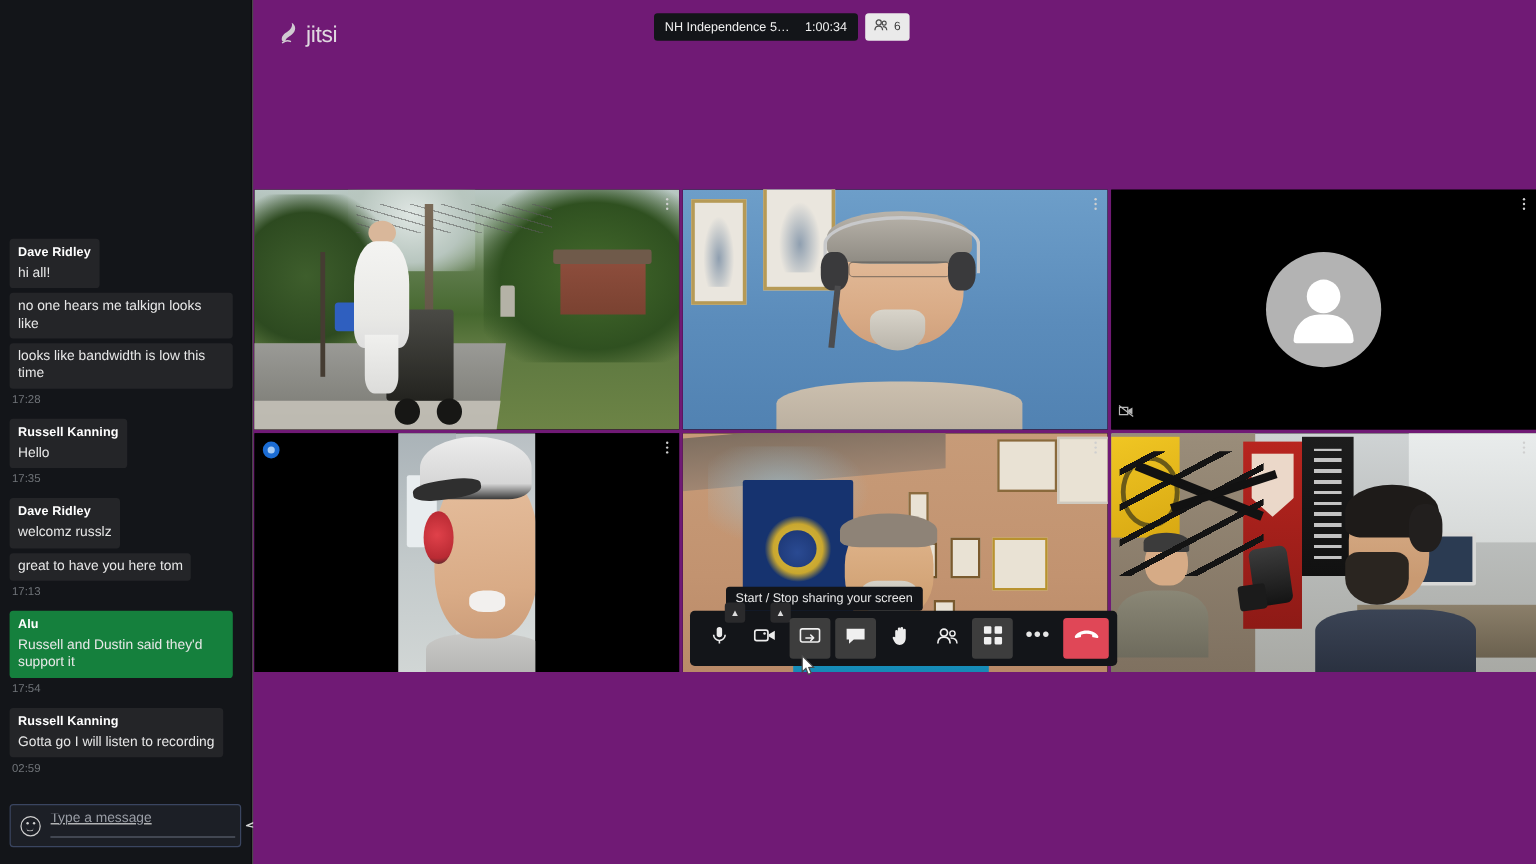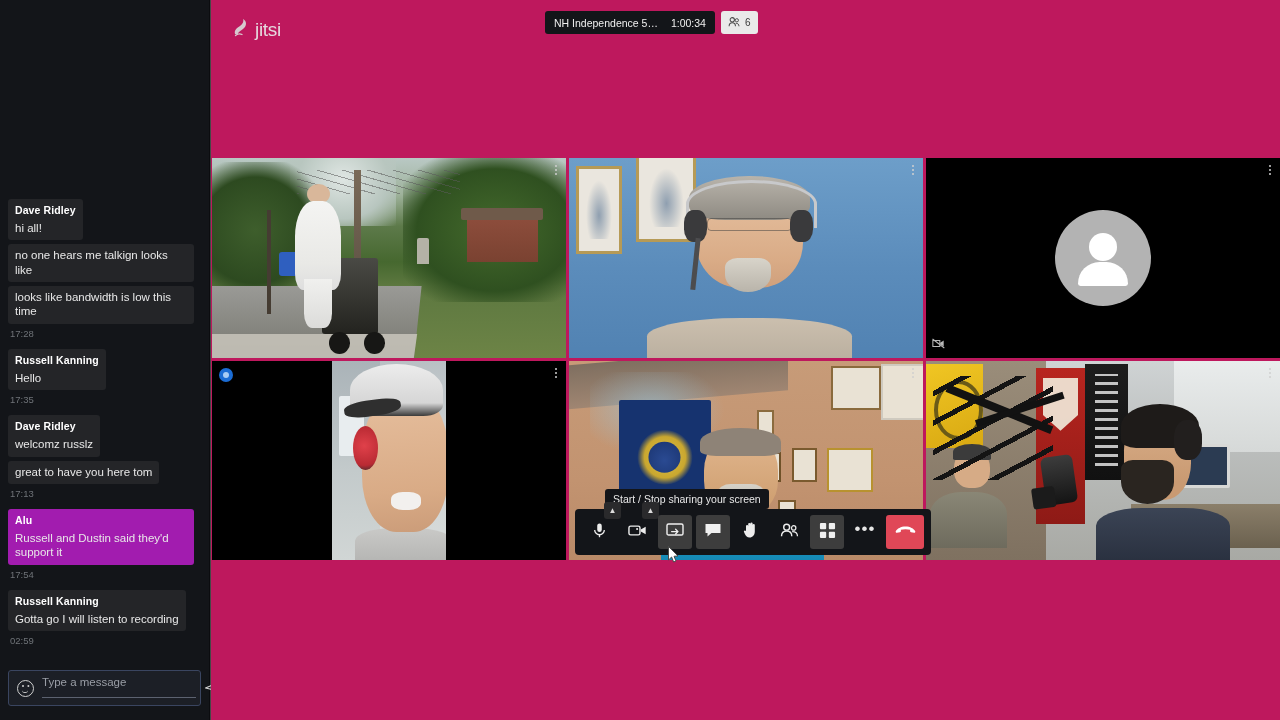--- a/index.html
+++ b/index.html
@@ -29,21 +29,21 @@
   .chat-messages {
     flex: 1 1 auto; overflow: hidden; display: flex; flex-direction: column;
     justify-content: flex-end; padding: 0 8px 6px 8px; gap: 0;
   }
   .msg-group { margin-bottom: 7px; }
   .bubble {
     background: #242528; border-radius: 3px; padding: 4px 7px 5px 7px;
     display: inline-block; max-width: 186px; margin-bottom: 4px;
   }
   .bubble.first { padding-top: 5px; }
-  .bubble.highlight { background: #a21caf; }
+  .bubble.highlight { background: #15803d; }
   .msg-author {
     color: #fff; font-size: 10.5px; font-weight: bold; display: block;
     margin-bottom: 5px; letter-spacing: .1px;
   }
   .msg-text { color: #e8e8e8; font-size: 11.5px; line-height: 1.25; display: block; }
   .msg-time { color: #6f7378; font-size: 9.5px; display: block; padding-left: 2px; margin-bottom: 3px; }
 
   .chat-input-wrap { flex: 0 0 auto; padding: 8px 8px 14px 8px; }
   .chat-input-box {
     background: #1c1f26; border: 1px solid #3a4560; border-radius: 3px;
@@ -58,27 +58,27 @@
     width: 2px; height: 2px; border-radius: 50%; background: #cfcfcf;
     box-shadow: 5.4px 0 0 #cfcfcf;
   }
   .emoji-btn::after {
     content: ""; position: absolute; left: 3.6px; top: 8.4px; width: 6.5px; height: 3.2px;
     border-bottom: 1.4px solid #cfcfcf; border-radius: 0 0 5px 5px;
   }
   .chat-input {
     flex: 1 1 auto; background: transparent; border: none; outline: none;
     border-bottom: 1px solid #5c6270; color: #d8d8d8; font-size: 11.5px;
-    font-family: "Liberation Sans", sans-serif; height: 20px; padding: 0 0 12px 0;
+    font-family: "Liberation Sans", sans-serif; height: 20px; padding: 0 0 12px 0; text-decoration: underline;
   }
   .chat-input::placeholder { color: #9a9ea6; }
   .send-btn { width: 16px; flex: 0 0 16px; cursor: pointer; display: flex; }
 
   
-  .main { position: absolute; left: 211px; top: 0; right: 0; bottom: 0; background: #be185d; }
+  .main { position: absolute; left: 211px; top: 0; right: 0; bottom: 0; background: #701a75; }
 
   .brand {
     position: absolute; left: 20px; top: 17px; display: flex;
     align-items: center; gap: 4px; opacity: .92;
   }
   .brand-word { color: #e9e9e9; font-size: 19px; letter-spacing: -.3px; }
 
   .subject-bar {
     position: absolute; left: 334px; top: 11px; display: flex; align-items: stretch; gap: 6px;
   }

